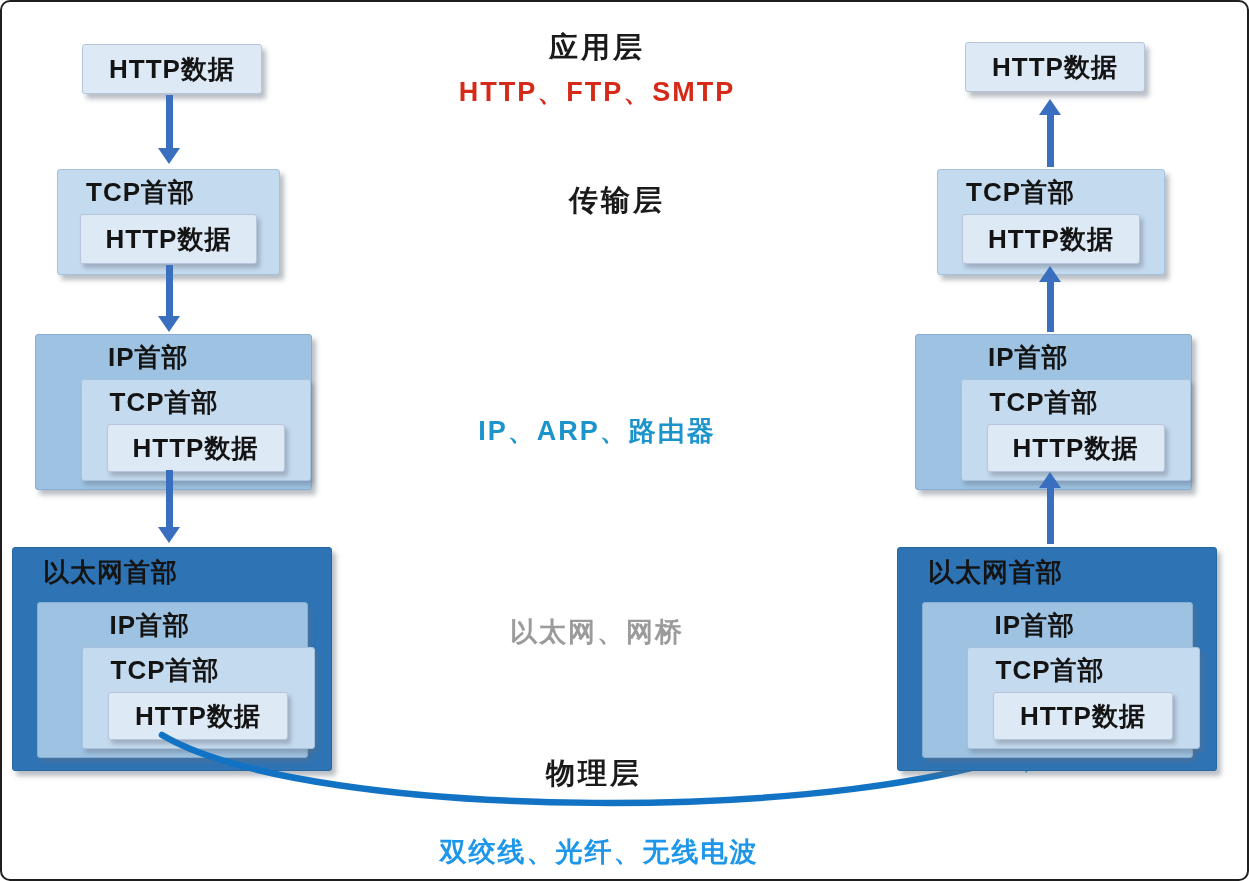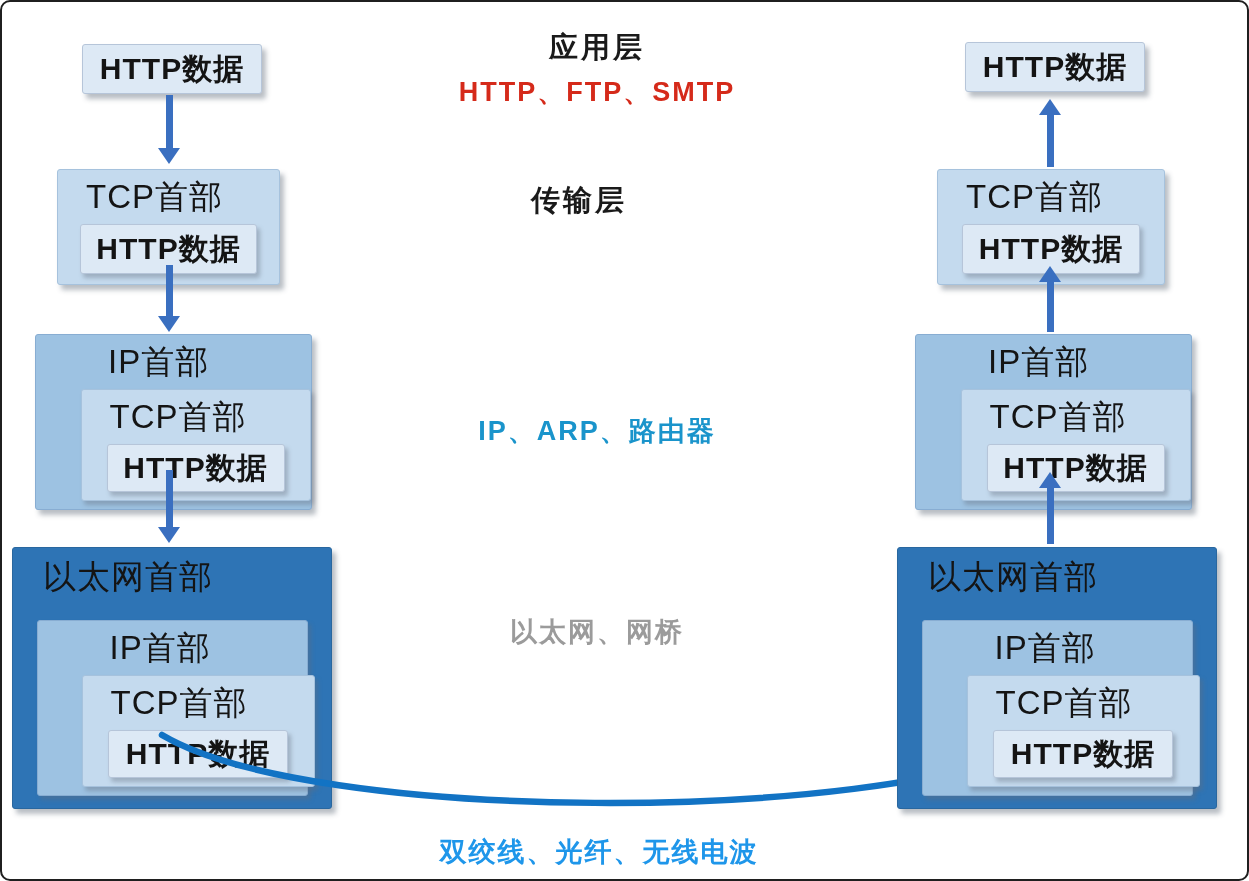--- a/index.html
+++ b/index.html
@@ -15,25 +15,25 @@
   .box { border-radius:3px; box-sizing:border-box; }
   .shadow  { box-shadow: 4px 5px 5px rgba(100,110,125,.45); }
   .shadow-sm { box-shadow: 3px 4px 4px rgba(100,110,125,.40); }
 
   .b-http { background:#dde9f5; border:1px solid #b6c5d9; }
   .b-tcp  { background:#c4daee; border:1px solid #a6c2dd; }
   .b-ip   { background:#9dc2e2; border:1px solid #88add2;padding-left:44px; }
   .b-eth  { background:#2e74b5; border:1px solid #29679f; }
 
   .simple-box { display:flex; align-items:center; justify-content:center;
-    font-size:30px; font-weight:700; color:#141414; letter-spacing:1px; }
+    font-size:26px; font-weight:700; color:#141414; letter-spacing:1px; }
 
-  .hdr-label { font-size:33px; font-weight:400; color:#141414;
+  .hdr-label { font-size:26px; font-weight:700; color:#141414;
     padding:5px 0 4px 28px; letter-spacing:1px; }
-  .b-eth > .hdr-label { padding:7px 0 20px 30px; }
+  .b-eth > .hdr-label { padding:7px 0 12px 30px; }
 
   .inner-box { margin:0 auto; }
   .pb8  { padding-bottom:8px; }
   .pb10 { padding-bottom:10px; }
   .pb12 { padding-bottom:12px; }
 
   
   .arrow { position:absolute; width:7px; background:#3a6fc0; }
   .arrow.down::after { content:""; position:absolute; bottom:-15px; left:-8px;
     border-left:11px solid transparent; border-right:11px solid transparent;
@@ -91,26 +91,27 @@
         <div class="box b-http shadow-sm simple-box inner-box" style="width:180px;height:48px">
           <span>HTTP数据</span>
         </div>
       </div>
     </div>
   </div>
 
   <div class="layer-title" style="left:385px;top:26px">应用层</div>
   <div class="layer-protocols" style="left: 315px; top: 72px; color: rgb(213, 42, 26);">HTTP、FTP、SMTP</div>
 
-  <div class="layer-title" style="left:367px;top:179px">传输层</div>
+  <div class="layer-title" style="left:405px;top:179px">传输层</div>
 
   <div class="layer-protocols" style="left: 315px; top: 411px; color: rgb(26, 148, 203);">IP、ARP、路由器</div>
 
   <div class="layer-protocols" style="left: 315px; top: 612px; color: rgb(155, 155, 155);">以太网、网桥</div>
 
+  <div class="layer-title" style="left:382px;top:752px">物理层</div>
   <div class="layer-protocols" style="left: 317px; top: 824px; color: rgb(30, 150, 234); margin-top: 8px;">双绞线、光纤、无线电波</div>
 
   <svg class="overlay" width="1249" height="881" viewBox="0 0 1249 881">
     <defs>
       <marker id="phyArrowHead" markerWidth="7" markerHeight="7" refX="4.2" refY="3" orient="auto">
         <path d="M0,0 L7,3 L0,6 L1.6,3 Z" fill="#1273c4"></path>
       </marker>
     </defs>
     <path d="M 160 733 C 310 822, 870 822, 1040 742" fill="none" stroke="#1273c4" stroke-width="6.5" stroke-linecap="round" marker-end="url(#phyArrowHead)"></path>
   </svg>

